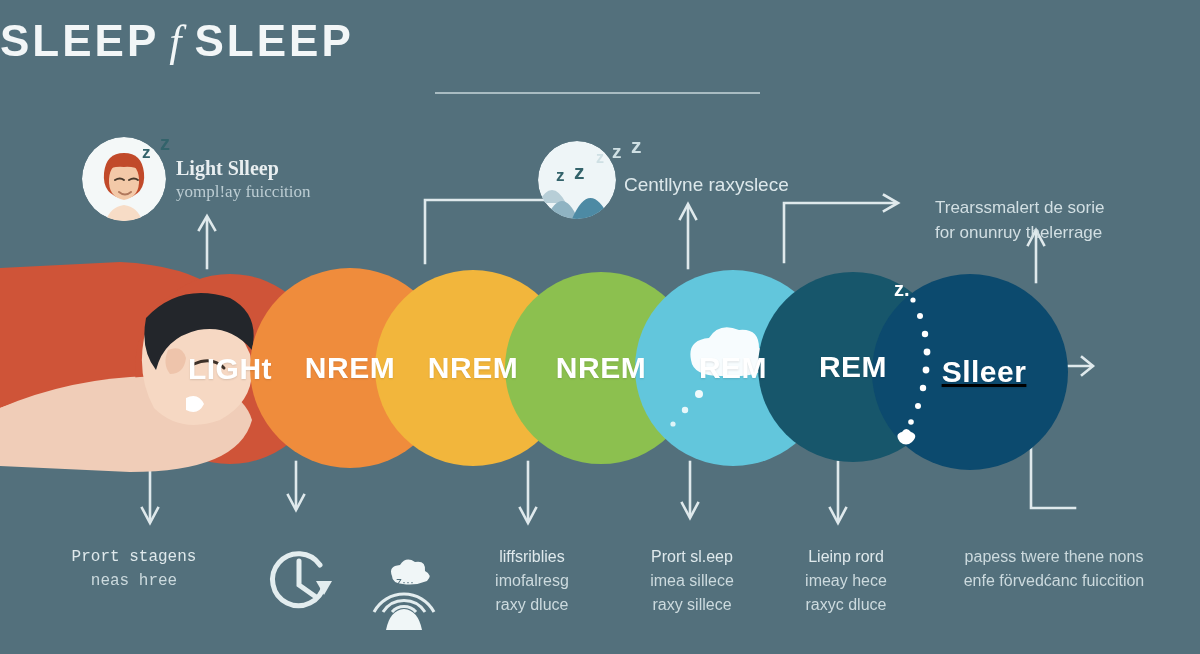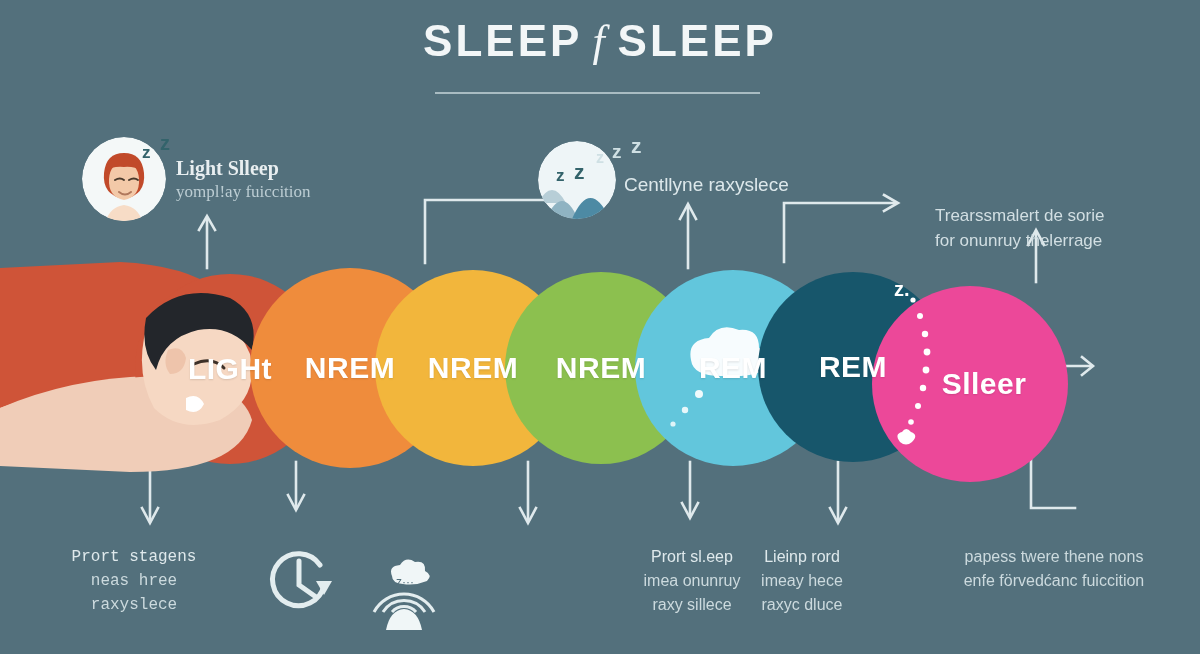--- a/index.html
+++ b/index.html
@@ -5,21 +5,21 @@
   html,body{margin:0;padding:0;}
   body{
     width:1200px;height:654px;
     background:#53707c;
     font-family:"Liberation Sans", sans-serif;
     overflow:hidden;
   }
   #stage{position:relative;width:1200px;height:654px;overflow:hidden;}
 
   
-  .title-wrap{position:absolute;left:0;top:18px;width:1200px;text-align:center;}
+  .title-wrap{position:absolute;left:0;top:18px;width:1200px;}
   .title{
     display:inline-block;
     font-size:44px;letter-spacing:3px;font-weight:700;
     color:#f2f6f7;line-height:1.05;white-space:nowrap;
   }
   .title .tmid{font-family:"Liberation Serif",serif;font-weight:400;font-style:italic;padding:0 10px;}
   .title-rule{
     position:absolute;left:435px;top:92px;width:325px;height:2px;background:#c6d6da;opacity:.75;
   }
 
@@ -150,21 +150,21 @@
       <path d="M26,46 Q22,26 44,24 Q54,8 74,16 Q94,14 94,34 Q108,38 102,54 Q88,64 56,62 Q28,62 26,46 Z" fill="#ffffff" opacity=".95"></path>
       <circle cx="34" cy="80" r="4" fill="#ffffff" opacity=".9"></circle>
       <circle cx="20" cy="96" r="3.2" fill="#ffffff" opacity=".85"></circle>
       <circle cx="8" cy="110" r="2.6" fill="#ffffff" opacity=".8"></circle>
     </svg>
 
     <div class="blob" style="left:758px;top:14px;width:190px;height:190px;background:#17566b;">
       <span class="blabel">REM</span>
     </div>
 
-    <div class="blob" style="left:872px;top:28px;width:196px;height:196px;background:#ec4899;">
+    <div class="blob" style="left:872px;top:16px;width:196px;height:196px;background:#0c4a6e;text-decoration:underline;">
       <span class="blabel" style="margin-left:28px;">Slleer</span>
     </div>
 
     <svg width="120" height="200" style="position:absolute;left:880px;top:14px;">
       <g fill="#ffffff">
         <circle cx="33" cy="28" r="2.6"></circle>
           <circle cx="40" cy="44" r="3"></circle>
         <circle cx="45" cy="62" r="3.2"></circle>
           <circle cx="47" cy="80" r="3.4"></circle>
         <circle cx="46" cy="98" r="3.4"></circle>
@@ -210,29 +210,28 @@
   <div class="zmark" style="left:556px;top:166px;font-size:17px;">z</div>
   <div class="zmark" style="left:574px;top:160px;font-size:21px;">z</div>
   <div class="zmark lt" style="left:596px;top:149px;font-size:16px;">z</div>
   <div class="zmark lt" style="left:612px;top:141px;font-size:19px;">z</div>
   <div class="zmark lt" style="left:631px;top:134px;font-size:21px;">z</div>
 
   <div class="callout" style="left:624px;top:173px;">
     <div class="c-sub" style="font-size:19px;color:#dde8eb;">Centllyne raxyslece</div>
   </div>
 
-  <div class="callout small" style="left:935px;top:204px;">
+  <div class="callout small" style="left:935px;top:196px;">
     <div class="c-line">Trearssmalert de sorie</div>
     <div class="c-line">for onunruy thelerrage</div>
   </div>
 
   <div class="cap" style="left:44px;top:545px;width:180px;font-family:Liberation Mono, monospace;">
     <div class="cap-strong">Prort stagens</div>
     <div>neas hree</div>
-    <div>raxyslece</div>
   </div>
 
   <svg width="74" height="74" style="position:absolute;left:262px;top:545px;">
     <g stroke="#e3edef" stroke-width="5" fill="none" stroke-linecap="round">
       <path d="M58,20 A26,26 0 1 0 62,40"></path>
       <path d="M37,16 L37,40 L54,52"></path>
     </g>
     <path d="M54,36 L70,36 L62,50 Z" fill="#e3edef"></path>
   </svg>
 
@@ -240,28 +239,33 @@
     <g stroke="#e3edef" stroke-width="3" fill="none">
       <path d="M18,74 A34,34 0 0 1 78,74"></path>
       <path d="M27,74 A25,25 0 0 1 69,74"></path>
       <path d="M36,74 A16,16 0 0 1 60,74"></path>
     </g>
     <path d="M36,38 q-4,-10 8,-11 q6,-9 15,-3 q11,-2 10,9 q8,4 2,10 q-12,5 -24,3 q-11,-1 -11,-8 Z" fill="#f0f6f7"></path>
     <text x="40" y="48" font-family="Liberation Sans, sans-serif" font-size="12" fill="#53707c">z···</text>
     <path d="M30,92 q4,-20 18,-21 q14,1 18,21 Z" fill="#f0f6f7"></path>
   </svg>
 
+  <div class="cap" style="left:448px;top:545px;width:168px;">
+    <div class="cap-strong">liffsriblies</div>
+    <div>imofalresg</div>
+    <div>raxy dluce</div>
+  </div>
 
   <div class="cap" style="left:608px;top:545px;width:168px;">
     <div class="cap-strong">Prort sl.eep</div>
-    <div>imea onunruy</div>
+    <div>imea sillece</div>
     <div>raxy sillece</div>
   </div>
 
-  <div class="cap" style="left:718px;top:545px;width:168px;">
+  <div class="cap" style="left:762px;top:545px;width:168px;">
     <div class="cap-strong">Lieinp rord</div>
     <div>imeay hece</div>
     <div>raxyc dluce</div>
   </div>
 
   <div class="cap" style="left:918px;top:545px;width:272px;">
     <div>papess twere thene nons</div>
     <div>enfe förvedćanc fuiccition</div>
   </div>
 

